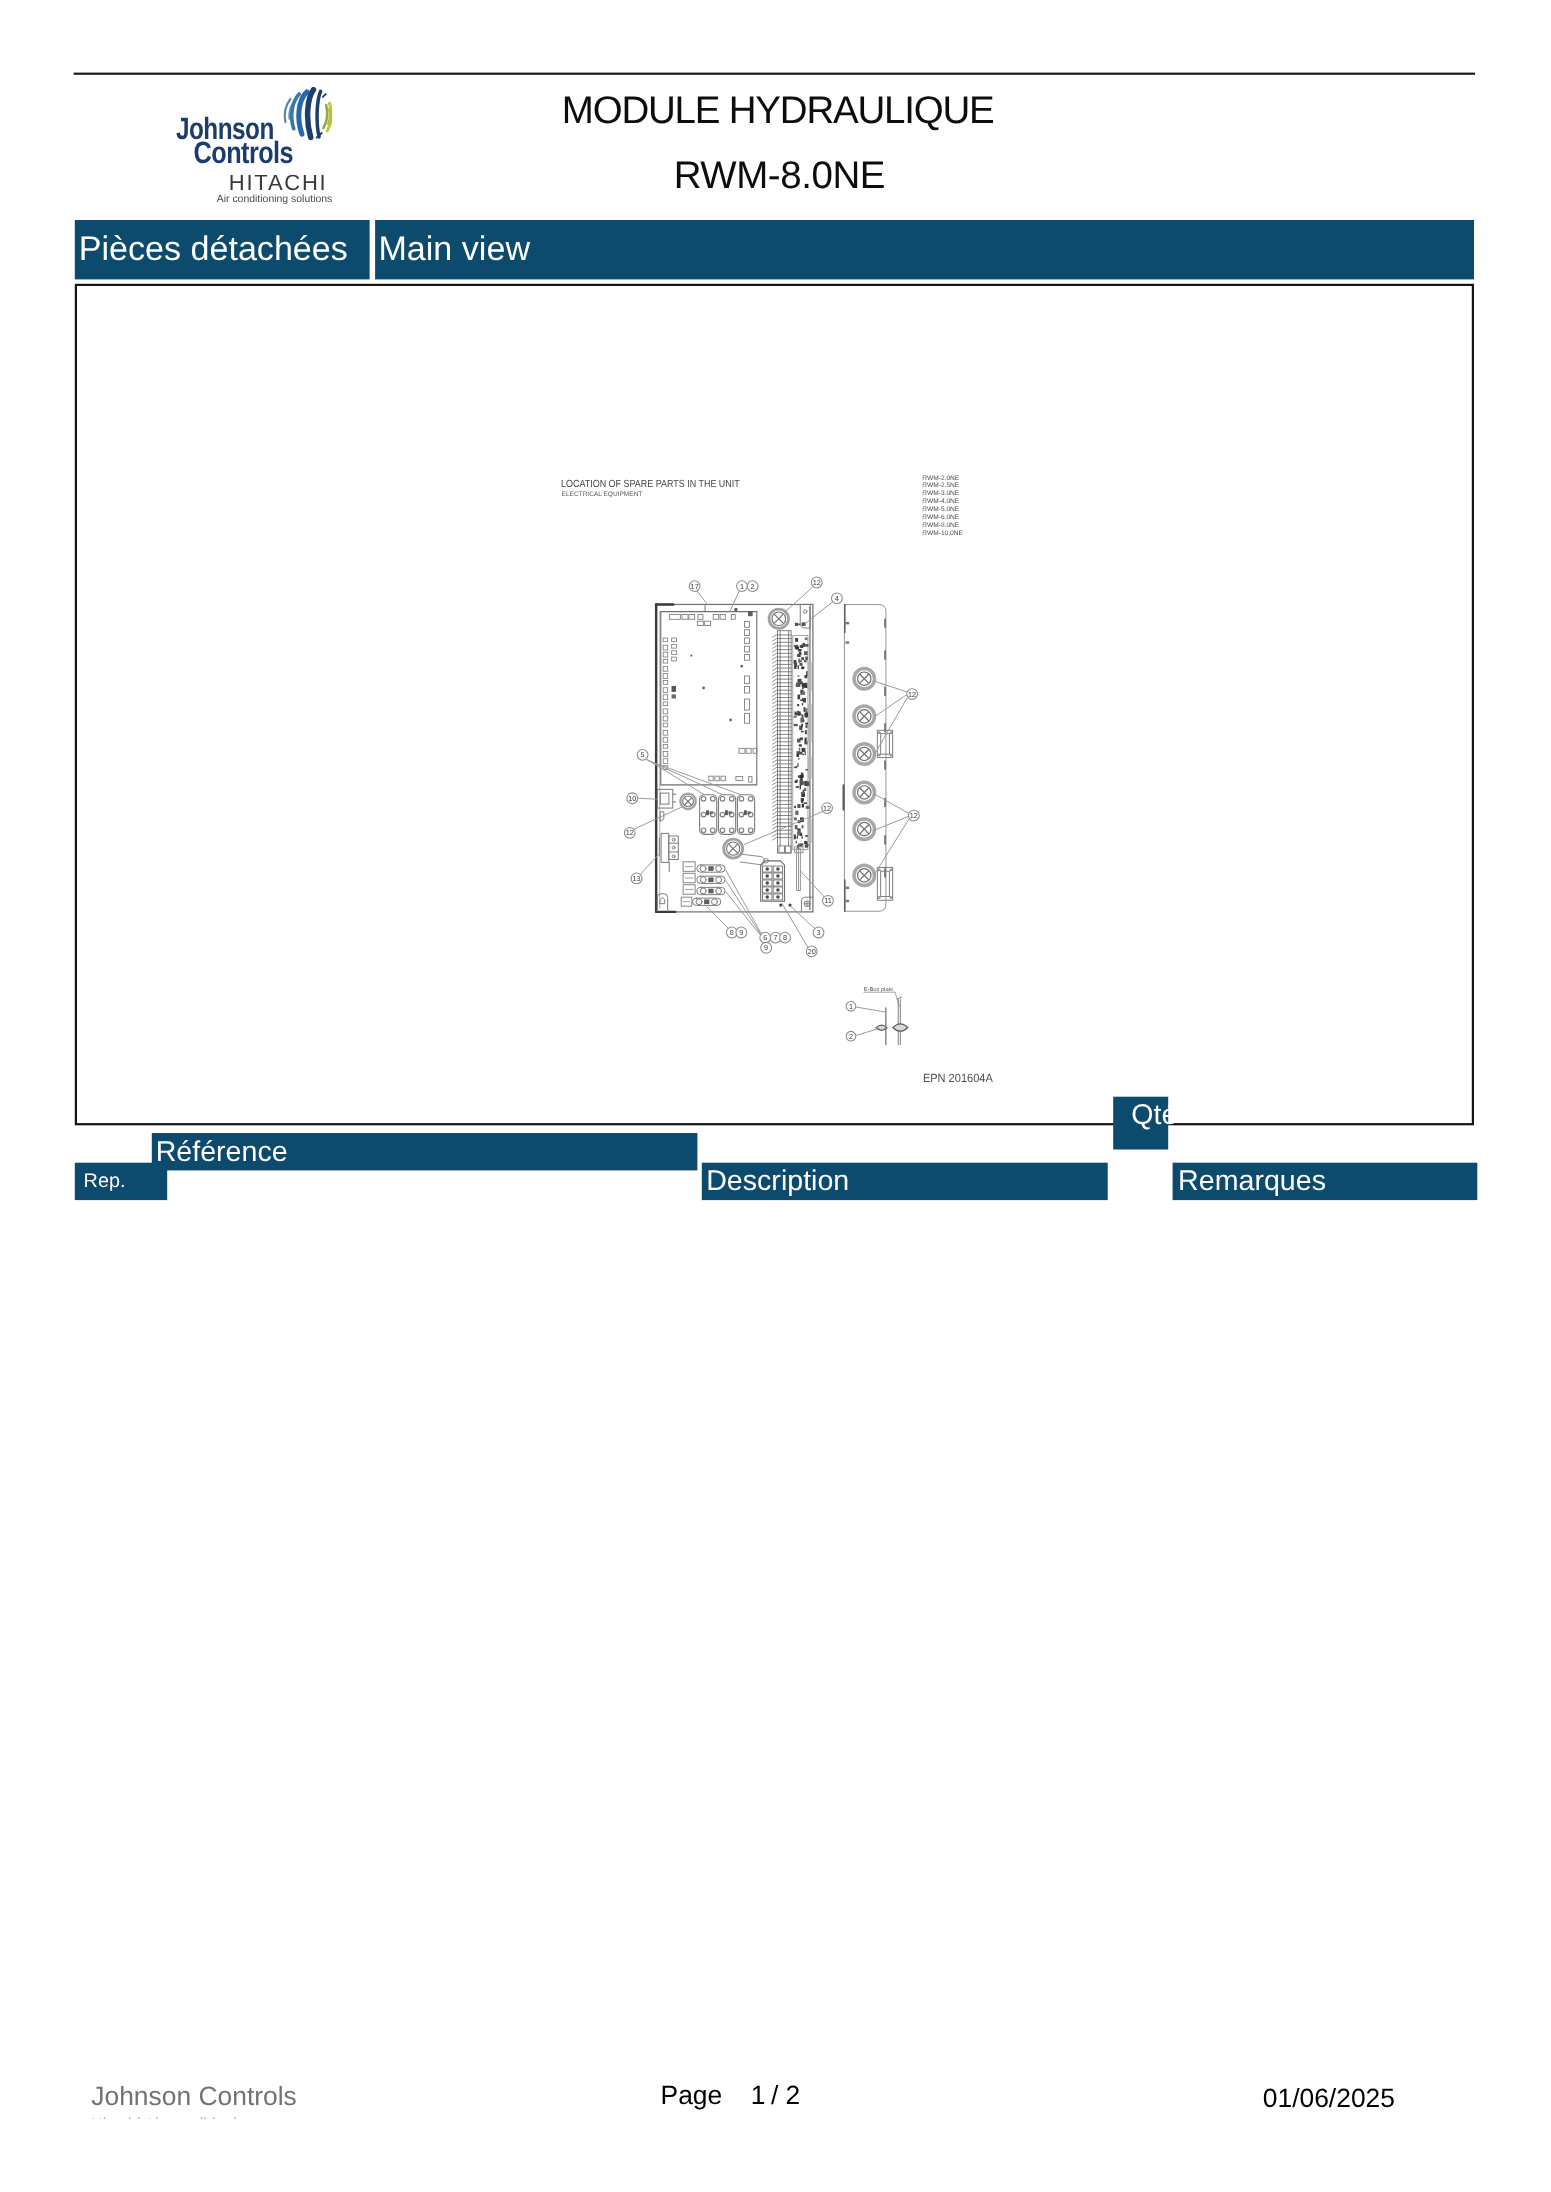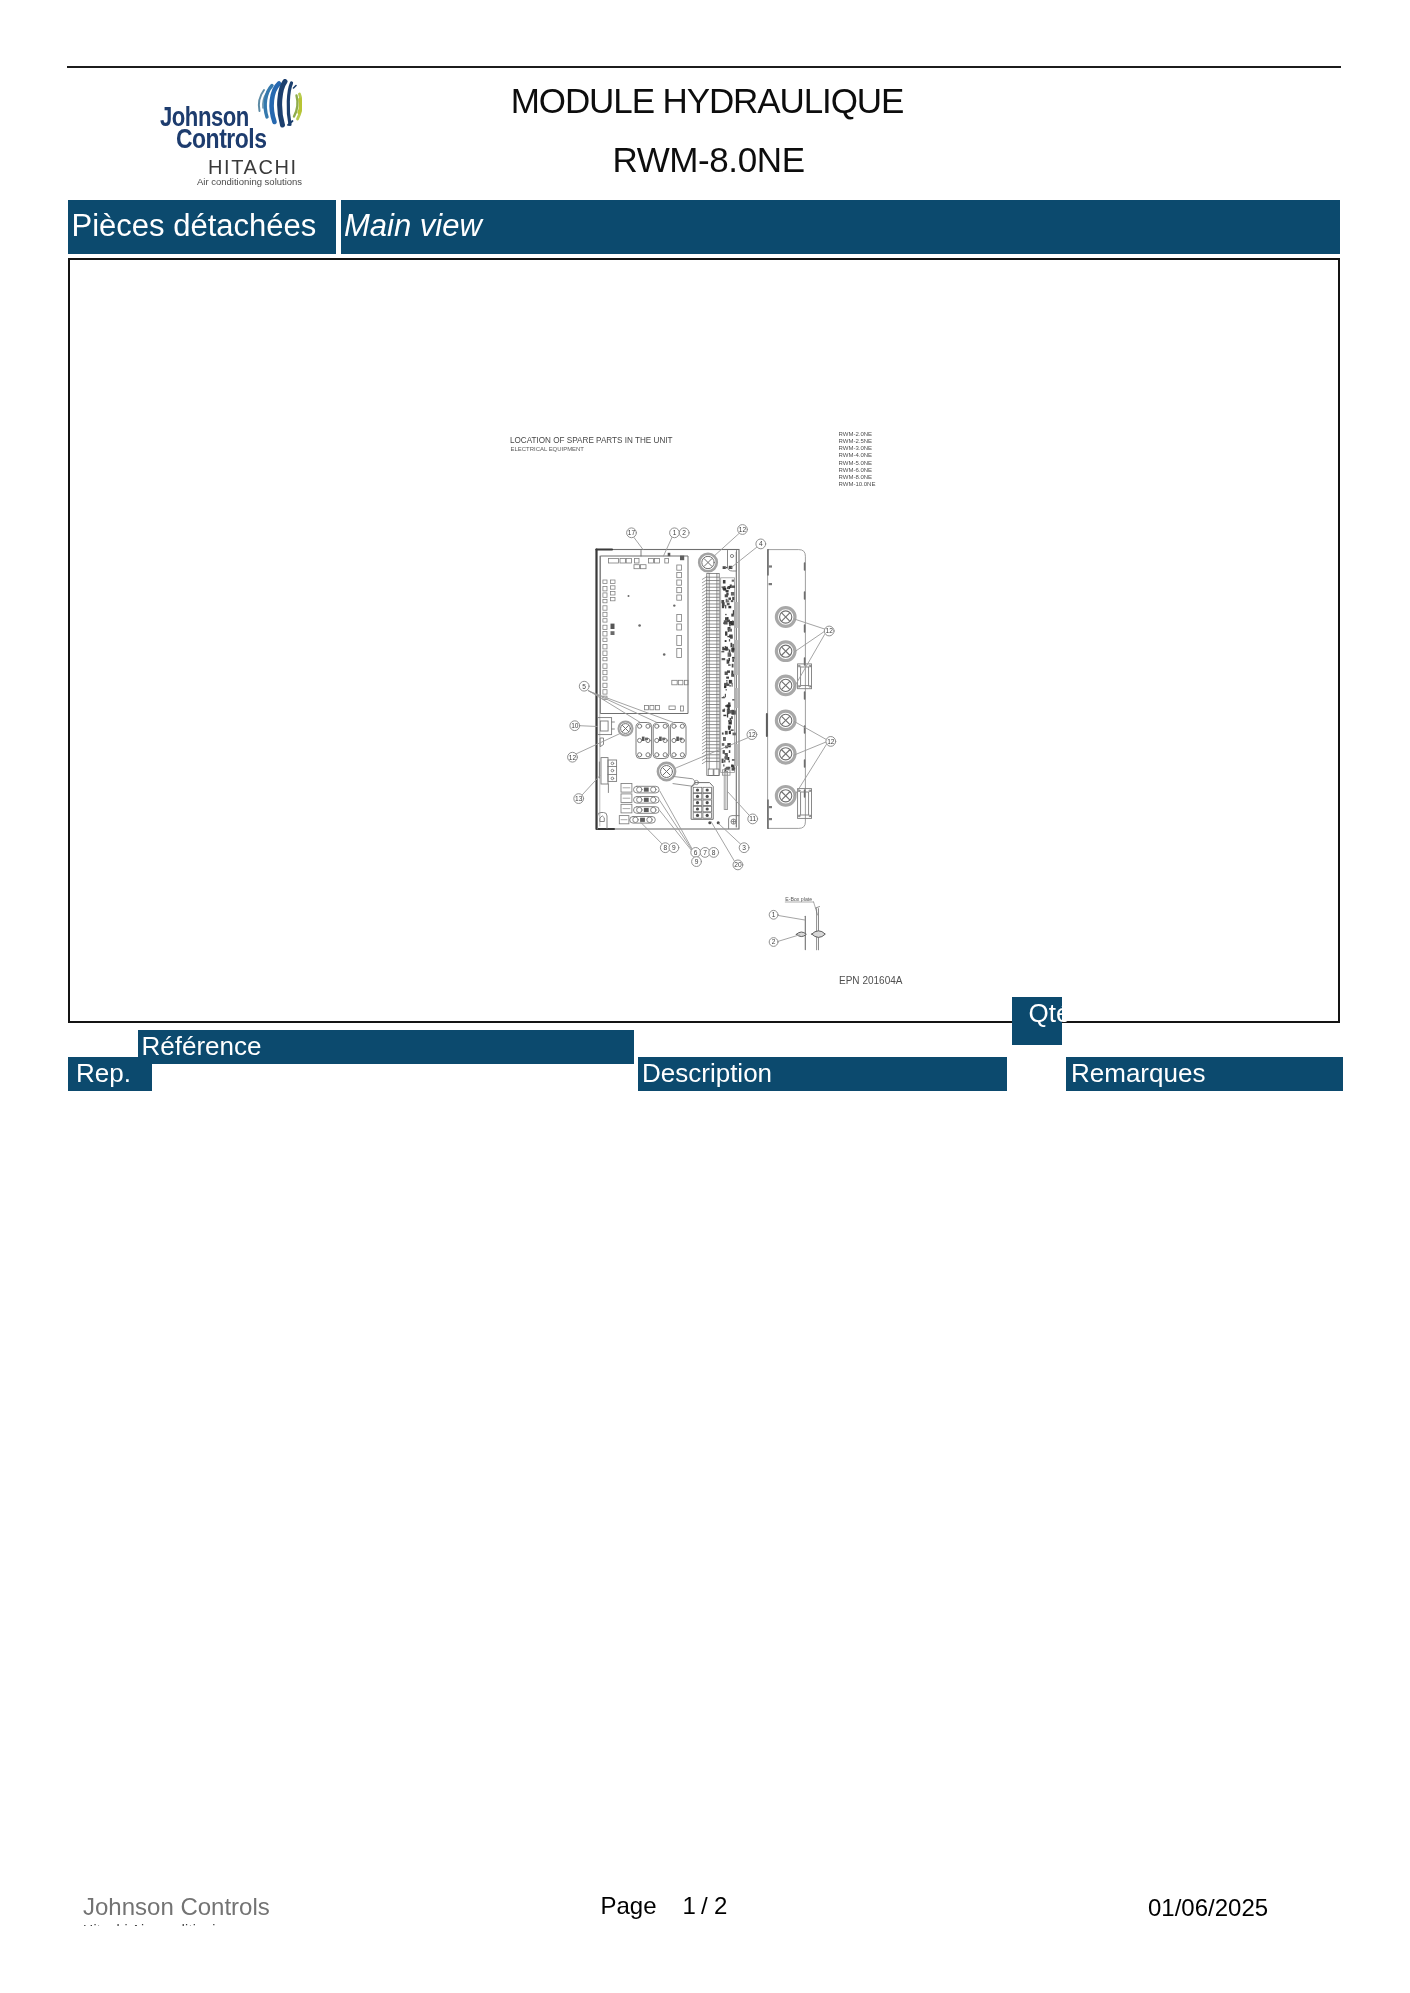--- a/index.html
+++ b/index.html
@@ -35,21 +35,21 @@
 <div class="abs" style="left:208px;top:155.5px;font-size:20px;font-weight:normal;color:#3a3a3a;letter-spacing:1.6px">HITACHI</div>
 
 <div class="abs" style="left:197px;top:176px;font-size:9.5px;color:#4a4a4a">Air conditioning solutions</div>
 
 <div class="abs" style="left:0;top:82.7px;width:1414px;text-align:center;font-size:35px;line-height:1;color:#0d0d0d;letter-spacing:-1.1px">MODULE HYDRAULIQUE</div>
 
 <div class="abs" style="left:0;top:141.5px;width:1417px;text-align:center;font-size:35px;line-height:1;color:#0d0d0d;letter-spacing:-0.4px">RWM-8.0NE</div>
 
 <div class="barcell" style="left:67.5px;top:199.5px;width:268.5px;height:54px;font-size:31px;line-height:52px;padding-left:4px;box-sizing:border-box">Pièces détachées</div>
 
-<div class="barcell" style="left:341px;top:199.5px;width:999px;height:54px;font-size:31px;line-height:52px;font-style:italic;padding-left:3px;box-sizing:border-box">Main view</div>
+<div class="barcell" style="left:341px;top:199.5px;width:999px;height:54px;font-size:31px;line-height:52px;padding-left:3px;box-sizing:border-box">Main view</div>
 
 <div class="abs" style="left:68px;top:258px;width:1268px;height:761px;border:2.6px solid #141414"></div>
 
 <svg class="abs" style="left:68px;top:258px" width="1268" height="761" viewBox="68 258 1268 761">
 <g fill="none" stroke-linecap="round">
 
 <text x="510" y="442.8" font-family="Liberation Sans, sans-serif" font-size="9.4" fill="#474747" textLength="162.5" lengthAdjust="spacingAndGlyphs">LOCATION OF SPARE PARTS IN THE UNIT</text>
 
 <text x="510.5" y="450.8" font-family="Liberation Sans, sans-serif" font-size="6" fill="#5a5a5a" textLength="73.5" lengthAdjust="spacingAndGlyphs">ELECTRICAL EQUIPMENT</text>
 
@@ -760,21 +760,21 @@
           <circle cx="830.8" cy="741.4" r="4.9" fill="#fff" stroke="#8a8a8a" stroke-width="0.95"></circle>
           <text x="830.8" y="743.6999999999999" stroke="none">12</text>
           <circle cx="773.6" cy="914.8" r="4.4" fill="#fff" stroke="#8a8a8a" stroke-width="0.95"></circle>
           <text x="773.6" y="917.0999999999999" stroke="none">1</text>
           <circle cx="773.6" cy="942" r="4.4" fill="#fff" stroke="#8a8a8a" stroke-width="0.95"></circle>
           <text x="773.6" y="944.3" stroke="none">2</text>
         </g>
 </g>
 </svg>
 
-<div class="barcell" style="left:67.5px;top:1057px;width:84px;height:33.5px;font-size:26px;line-height:32px;padding-left:8.5px;box-sizing:border-box">Rep.</div>
+<div class="barcell" style="left:67.5px;top:1057px;width:84px;height:33.5px;font-size:18px;line-height:32px;padding-left:8.5px;box-sizing:border-box">Rep.</div>
 
 <div class="barcell" style="left:137.5px;top:1030px;width:496px;height:33.5px;font-size:26px;line-height:32px;padding-left:4px;box-sizing:border-box">Référence</div>
 
 <div class="barcell" style="left:638px;top:1057px;width:368.5px;height:33.5px;font-size:26px;line-height:32px;padding-left:4px;box-sizing:border-box">Description</div>
 
 <div class="barcell" style="left:1011.5px;top:997px;width:50.5px;height:48px;font-size:26px;line-height:32px;padding-left:17px;box-sizing:border-box">Qté</div>
 
 <div class="barcell" style="left:1066px;top:1057px;width:277px;height:33.5px;font-size:26px;line-height:32px;padding-left:5px;box-sizing:border-box">Remarques</div>
 
 <div class="abs" style="left:83px;top:1894.7px;font-size:24px;line-height:1;color:#737373">Johnson Controls</div>

